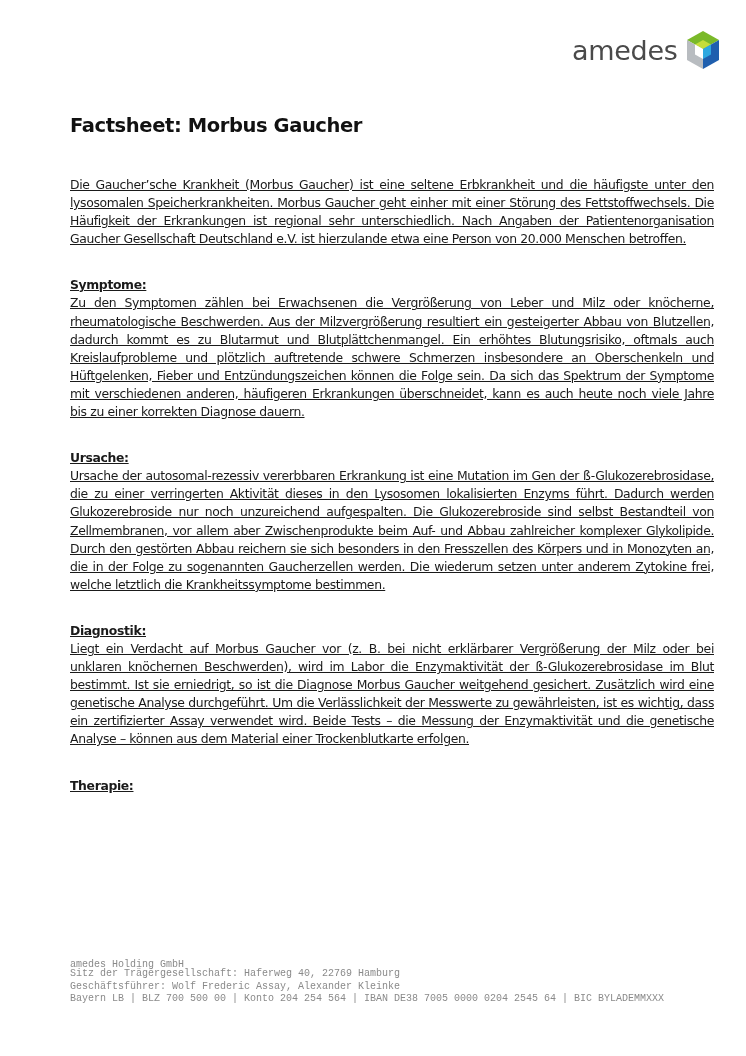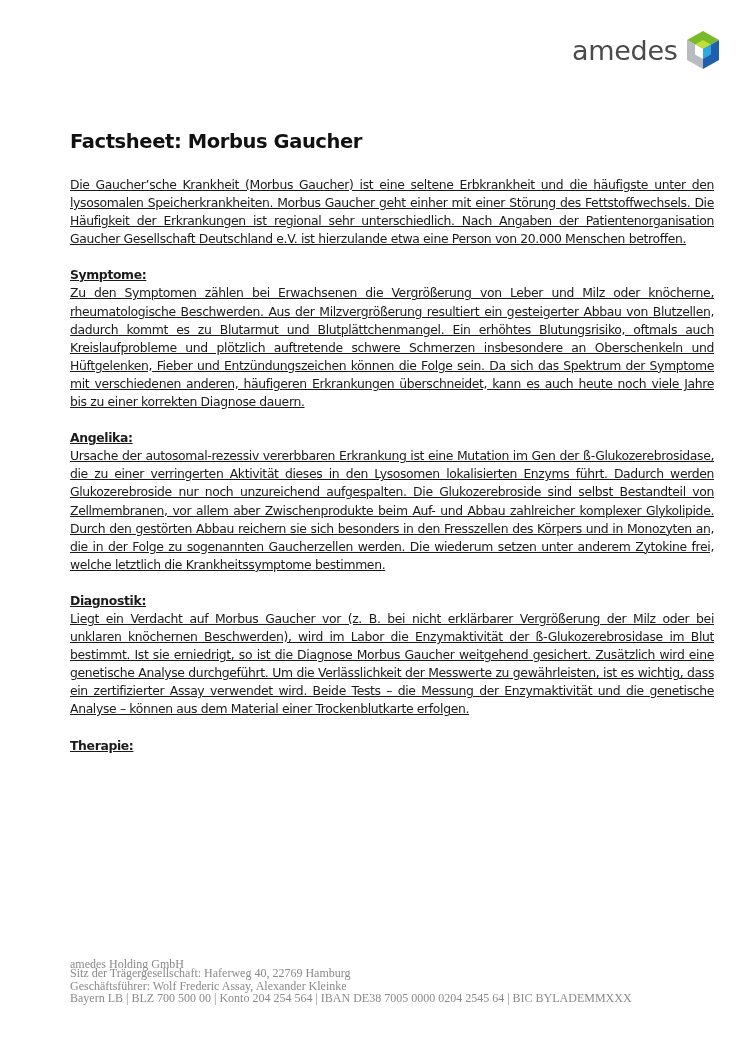--- a/index.html
+++ b/index.html
@@ -1,25 +1,25 @@
 <!DOCTYPE html>
 <html><head>
 <meta charset="utf-8">
 <style>
   html, body { margin: 0; padding: 0; background: #ffffff; }
   body { width: 746px; height: 1056px; position: relative; overflow: hidden; font-family: "Liberation Sans", sans-serif; color: #1a1a1a; }
   .logo { position: absolute; top: 30px; left: 572px; display: flex; align-items: center; justify-content: center; }
   .logo-text { font-family: "DejaVu Sans", sans-serif; font-size: 27px; color: #4a4a4a; letter-spacing: -0.3px; line-height: 1; margin-right: 8px; }
   .logo-cube { width: 36px; height: 40px; display: block; }
-  .title { position: absolute; left: 70px; top: 130px; font-family: "DejaVu Sans", sans-serif; font-weight: bold; font-size: 19.5px; color: #111; margin: 0; letter-spacing: -0.4px; }
+  .title { position: absolute; left: 70px; top: 114px; font-family: "DejaVu Sans", sans-serif; font-weight: bold; font-size: 19.5px; color: #111; margin: 0; letter-spacing: -0.4px; }
   .content { position: absolute; left: 70px; top: 176px; width: 644px; font-family: "DejaVu Sans", sans-serif; font-size: 12.4px; line-height: 18.1px; color: #1a1a1a; letter-spacing: -0.35px; }
   .content p { margin: 0; text-align: justify; text-align-last: left; text-decoration: underline; }
-  .section { margin-top: 18px; }
+  .section { margin-top: 28px; }
   .section-heading { font-weight: bold; margin: 0; font-size: 12.4px; }
-  .footer { position: absolute; left: 70px; top: 960px; font-family: Liberation Serif, serif; font-size: 12px; color: #8a8a8a; line-height: 9.4px; }
+  .footer { position: absolute; left: 70px; top: 960px; font-family: Liberation Mono, monospace; font-size: 10px; color: #8a8a8a; line-height: 9.4px; }
   .footer .gap { margin-top: 3px; }
 </style>
 </head>
 <body>
 
 <div class="logo">
   <span class="logo-text">amedes</span>
   <svg class="logo-cube" viewBox="0 0 36 40">
     <polygon points="18,1 34,10 18,19 2,10" fill="#7ab929"></polygon>
     <polygon points="2,10 18,19 18,39 2,30" fill="#b8bcc0"></polygon>
@@ -34,21 +34,21 @@
 
 <div class="content">
   <p>Die Gaucher’sche Krankheit (Morbus Gaucher) ist eine seltene Erbkrankheit und die häufigste unter den lysosomalen Speicherkrankheiten. Morbus Gaucher geht einher mit einer Störung des Fettstoffwechsels. Die Häufigkeit der Erkrankungen ist regional sehr unterschiedlich. Nach Angaben der Patientenorganisation Gaucher Gesellschaft Deutschland e.V. ist hierzulande etwa eine Person von 20.000 Menschen betroffen.</p>
 
   <div class="section">
     <p class="section-heading">Symptome:</p>
     <p>Zu den Symptomen zählen bei Erwachsenen die Vergrößerung von Leber und Milz oder knöcherne, rheumatologische Beschwerden. Aus der Milzvergrößerung resultiert ein gesteigerter Abbau von Blutzellen, dadurch kommt es zu Blutarmut und Blutplättchenmangel. Ein erhöhtes Blutungsrisiko, oftmals auch Kreislaufprobleme und plötzlich auftretende schwere Schmerzen insbesondere an Oberschenkeln und Hüftgelenken, Fieber und Entzündungszeichen können die Folge sein. Da sich das Spektrum der Symptome mit verschiedenen anderen, häufigeren Erkrankungen überschneidet, kann es auch heute noch viele Jahre bis zu einer korrekten Diagnose dauern.</p>
   </div>
 
   <div class="section">
-    <p class="section-heading">Angelika:</p>
+    <p class="section-heading">Ursache:</p>
     <p>Ursache der autosomal-rezessiv vererbbaren Erkrankung ist eine Mutation im Gen der ß-Glukozerebrosidase, die zu einer verringerten Aktivität dieses in den Lysosomen lokalisierten Enzyms führt. Dadurch werden Glukozerebroside nur noch unzureichend aufgespalten. Die Glukozerebroside sind selbst Bestandteil von Zellmembranen, vor allem aber Zwischenprodukte beim Auf- und Abbau zahlreicher komplexer Glykolipide. Durch den gestörten Abbau reichern sie sich besonders in den Fresszellen des Körpers und in Monozyten an, die in der Folge zu sogenannten Gaucherzellen werden. Die wiederum setzen unter anderem Zytokine frei, welche letztlich die Krankheitssymptome bestimmen.</p>
   </div>
 
   <div class="section">
     <p class="section-heading">Diagnostik:</p>
     <p>Liegt ein Verdacht auf Morbus Gaucher vor (z. B. bei nicht erklärbarer Vergrößerung der Milz oder bei unklaren knöchernen Beschwerden), wird im Labor die Enzymaktivität der ß-Glukozerebrosidase im Blut bestimmt. Ist sie erniedrigt, so ist die Diagnose Morbus Gaucher weitgehend gesichert. Zusätzlich wird eine genetische Analyse durchgeführt. Um die Verlässlichkeit der Messwerte zu gewährleisten, ist es wichtig, dass ein zertifizierter Assay verwendet wird. Beide Tests – die Messung der Enzymaktivität und die genetische Analyse – können aus dem Material einer Trockenblutkarte erfolgen.</p>
   </div>
 
   <div class="section">
     <p class="section-heading">Therapie:</p>

